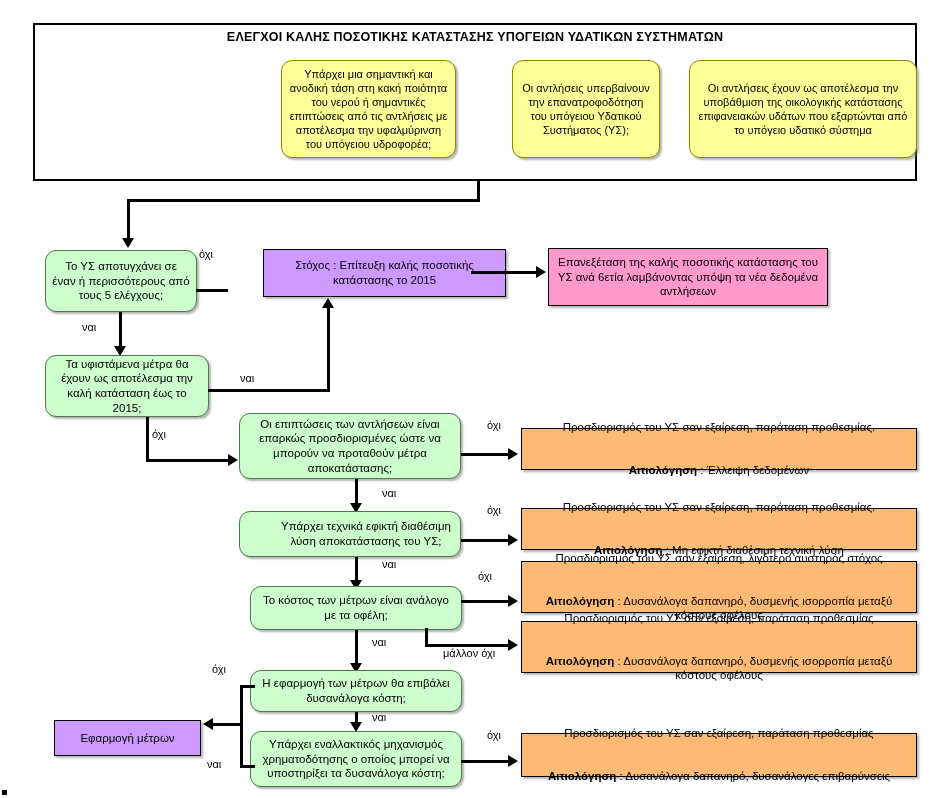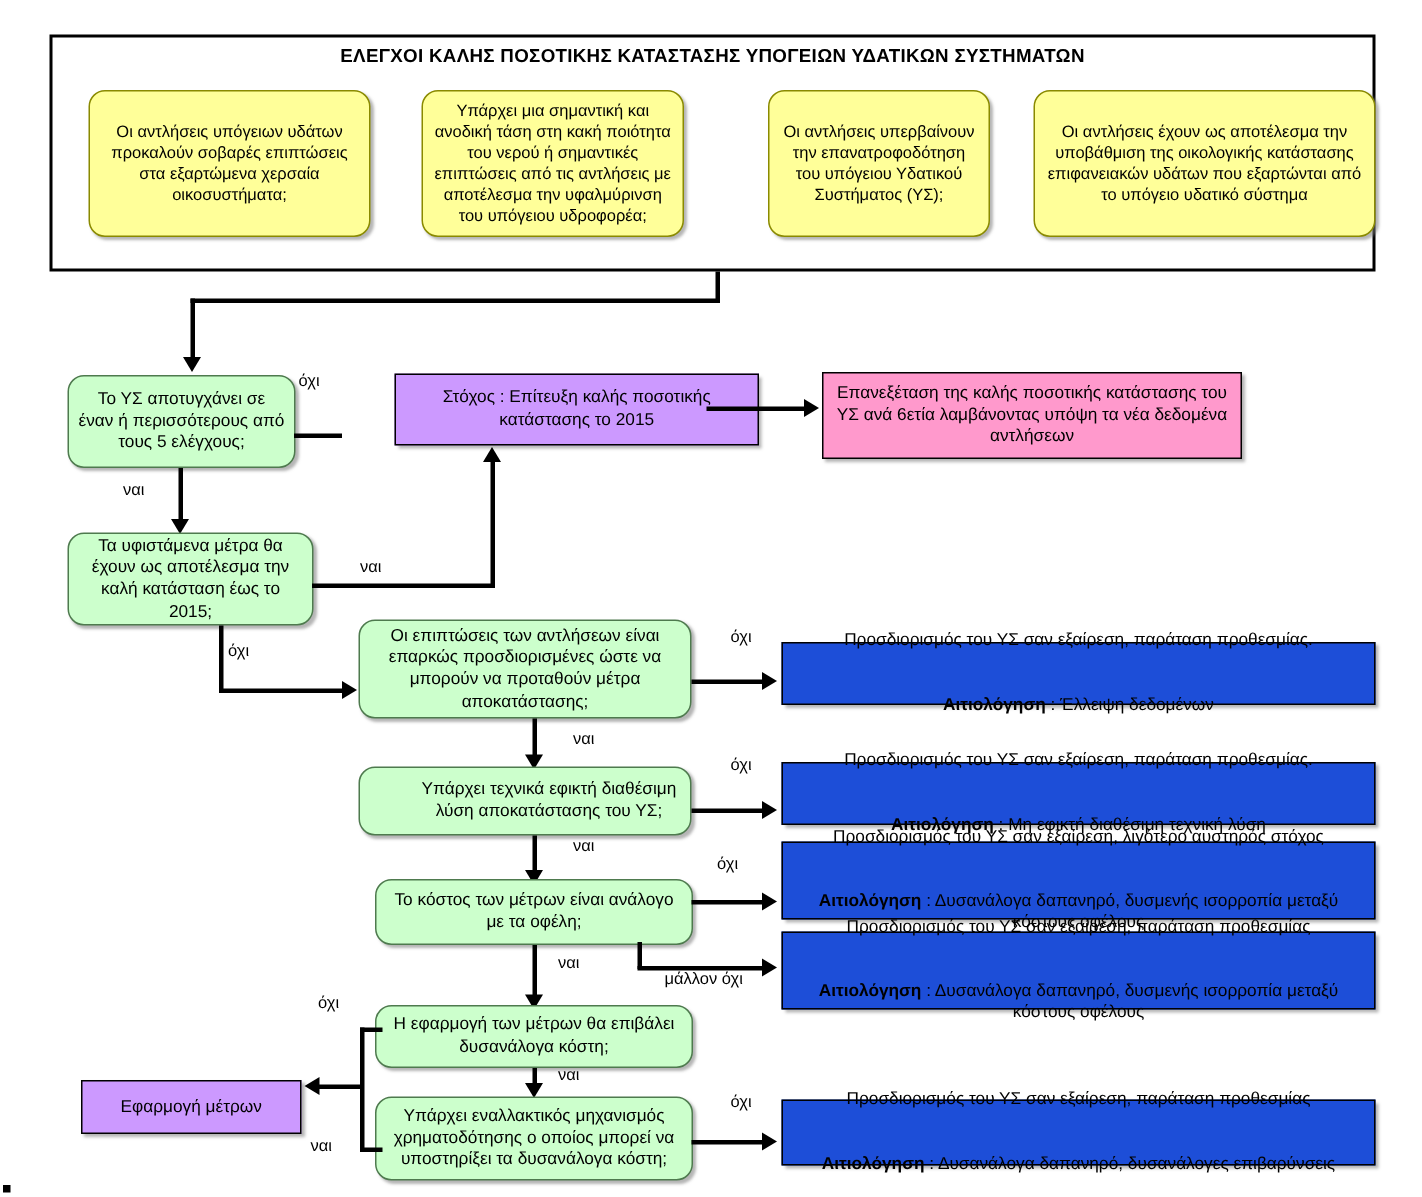--- a/index.html
+++ b/index.html
@@ -65,21 +65,21 @@
     background:#CC99FF;
     border:1px solid #000000;
     font-size:11.5px;
   }
   .pink{
     background:#FF99CC;
     border:1px solid #000000;
     font-size:11.5px;
   }
   .orange{
-    background:#1d4ed8;
+    background:#fdba74;
     border:1px solid #000000;
     font-size:11.5px;
     gap:28px;
   }
   .orange .reason-label{font-weight:bold;}
   .twoline{flex-direction:column;}
   .twoline > span{display:block;width:100%;}
 
   
   .edge{position:absolute;background:#000000;}
@@ -123,21 +123,20 @@
   }
 </style>
 </head>
 <body>
 
 <div id="canvas">
 
   <div class="header-frame"></div>
   <div class="header-title">ΕΛΕΓΧΟΙ ΚΑΛΗΣ ΠΟΣΟΤΙΚΗΣ ΚΑΤΑΣΤΑΣΗΣ ΥΠΟΓΕΙΩΝ ΥΔΑΤΙΚΩΝ ΣΥΣΤΗΜΑΤΩΝ</div>
 
-  <div class="node rounded shadowed yellow" style="left:59px; top:60px; width:188px; height:98px;">Οι αντλήσεις υπόγειων υδάτων προκαλούν σοβαρές επιπτώσεις στα εξαρτώμενα χερσαία οικοσυστήματα;</div>
   <div class="node rounded shadowed yellow" style="left:281px; top:60px; width:175px; height:98px;">Υπάρχει μια σημαντική και ανοδική τάση στη κακή ποιότητα του νερού ή σημαντικές επιπτώσεις από τις αντλήσεις με αποτέλεσμα την υφαλμύρινση του υπόγειου υδροφορέα;</div>
   <div class="node rounded shadowed yellow" style="left:512px; top:60px; width:148px; height:98px;">Οι αντλήσεις υπερβαίνουν την επανατροφοδότηση του υπόγειου Υδατικού Συστήματος (ΥΣ);</div>
   <div class="node rounded shadowed yellow" style="left:689px; top:60px; width:228px; height:98px;">Οι αντλήσεις έχουν ως αποτέλεσμα την υποβάθμιση της οικολογικής κατάστασης επιφανειακών υδάτων που εξαρτώνται από το υπόγειο υδατικό σύστημα</div>
 
   <div class="edge v" style="left:477px; top:181px; height:21px;"></div>
   <div class="edge h" style="left:127px; top:199px; width:353px;"></div>
   <div class="edge v" style="left:127px; top:199px; height:41px;"></div>
   <div class="arrow arrow-d" style="left:122px; top:238px;"></div>
 
   <div class="node rounded shadowed green" style="left:45px; top:250px; width:152px; height:62px;">Το ΥΣ αποτυγχάνει σε έναν ή περισσότερους από τους 5 ελέγχους;</div>

